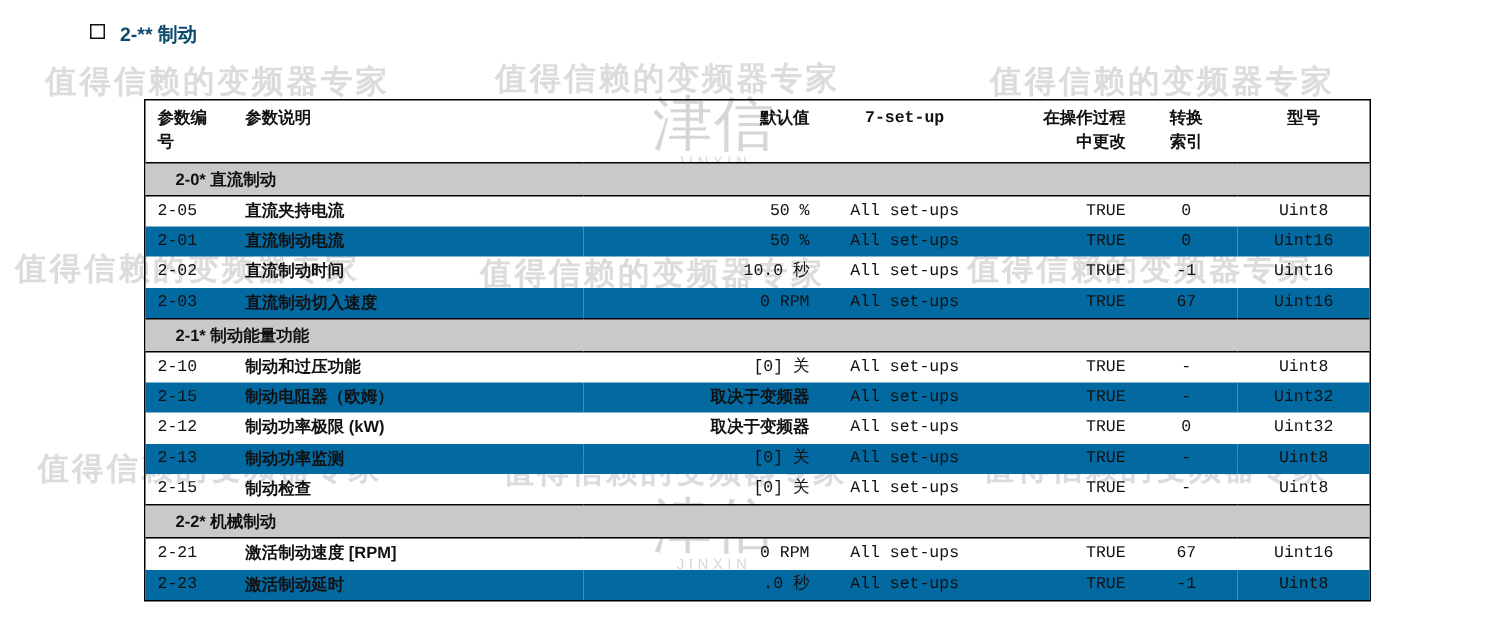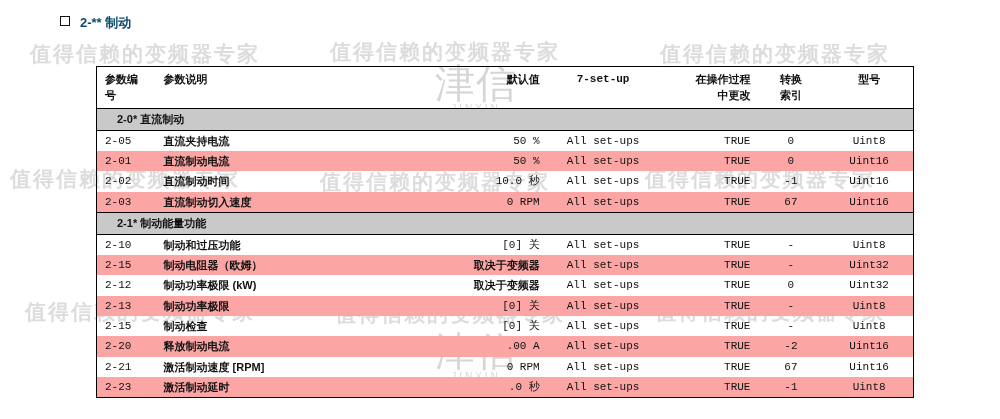--- a/index.html
+++ b/index.html
@@ -109,21 +109,21 @@
     font-size: 11px;
     padding: 3px 20px;
     border-top: 1px solid #000;
     border-bottom: 1px solid #000;
   }
   .row td {
     padding: 3px 6px;
     font-size: 11px;
     line-height: 1.3;
   }
-  .row.alt td { background: #fca5a5; }
+  .row.alt td { background: #0369a1; }
   .row.plain td { background: transparent; }
 
   .c-num   { width: 58px;  text-align: left; padding-left: 8px !important;}
   .c-desc  { width: 222px; text-align: left; }
   .c-def   { width: 150px; text-align: right; }
   .c-setup { width: 110px; text-align: center; }
   .c-chg   { width: 92px;  text-align: right; }
   .c-idx   { width: 66px;  text-align: center; }
   .c-type  { width: 84px;  text-align: center; }
 
@@ -256,45 +256,39 @@
         <td class="c-num mono">2-12</td>
         <td class="c-desc cjk">制动功率极限 (kW)</td>
         <td class="c-def cjk">取决于变频器</td>
         <td class="c-setup mono">All set-ups</td>
         <td class="c-chg mono">TRUE</td>
         <td class="c-idx mono">0</td>
         <td class="c-type mono">Uint32</td>
       </tr>
       <tr class="row alt">
         <td class="c-num mono">2-13</td>
-        <td class="c-desc cjk">制动功率极限</td>
+        <td class="c-desc cjk">制动功率监测</td>
         <td class="c-def mono">[0] 关</td>
         <td class="c-setup mono">All set-ups</td>
         <td class="c-chg mono">TRUE</td>
         <td class="c-idx mono">-</td>
         <td class="c-type mono">Uint8</td>
       </tr>
       <tr class="row plain">
         <td class="c-num mono">2-15</td>
         <td class="c-desc cjk">制动检查</td>
         <td class="c-def mono">[0] 关</td>
         <td class="c-setup mono">All set-ups</td>
         <td class="c-chg mono">TRUE</td>
         <td class="c-idx mono">-</td>
         <td class="c-type mono">Uint8</td>
       </tr>
 
-      <tr class="row alt">
-        <td class="c-num mono">2-20</td>
-        <td class="c-desc cjk">释放制动电流</td>
-        <td class="c-def mono">.00 A</td>
-        <td class="c-setup mono">All set-ups</td>
-        <td class="c-chg mono">TRUE</td>
-        <td class="c-idx mono">-2</td>
-        <td class="c-type mono">Uint16</td>
+      <tr class="grp">
+        <td colspan="7" class="cjk">2-2* 机械制动</td>
       </tr>
       <tr class="row plain">
         <td class="c-num mono">2-21</td>
         <td class="c-desc cjk">激活制动速度 [RPM]</td>
         <td class="c-def mono">0 RPM</td>
         <td class="c-setup mono">All set-ups</td>
         <td class="c-chg mono">TRUE</td>
         <td class="c-idx mono">67</td>
         <td class="c-type mono">Uint16</td>
       </tr>

